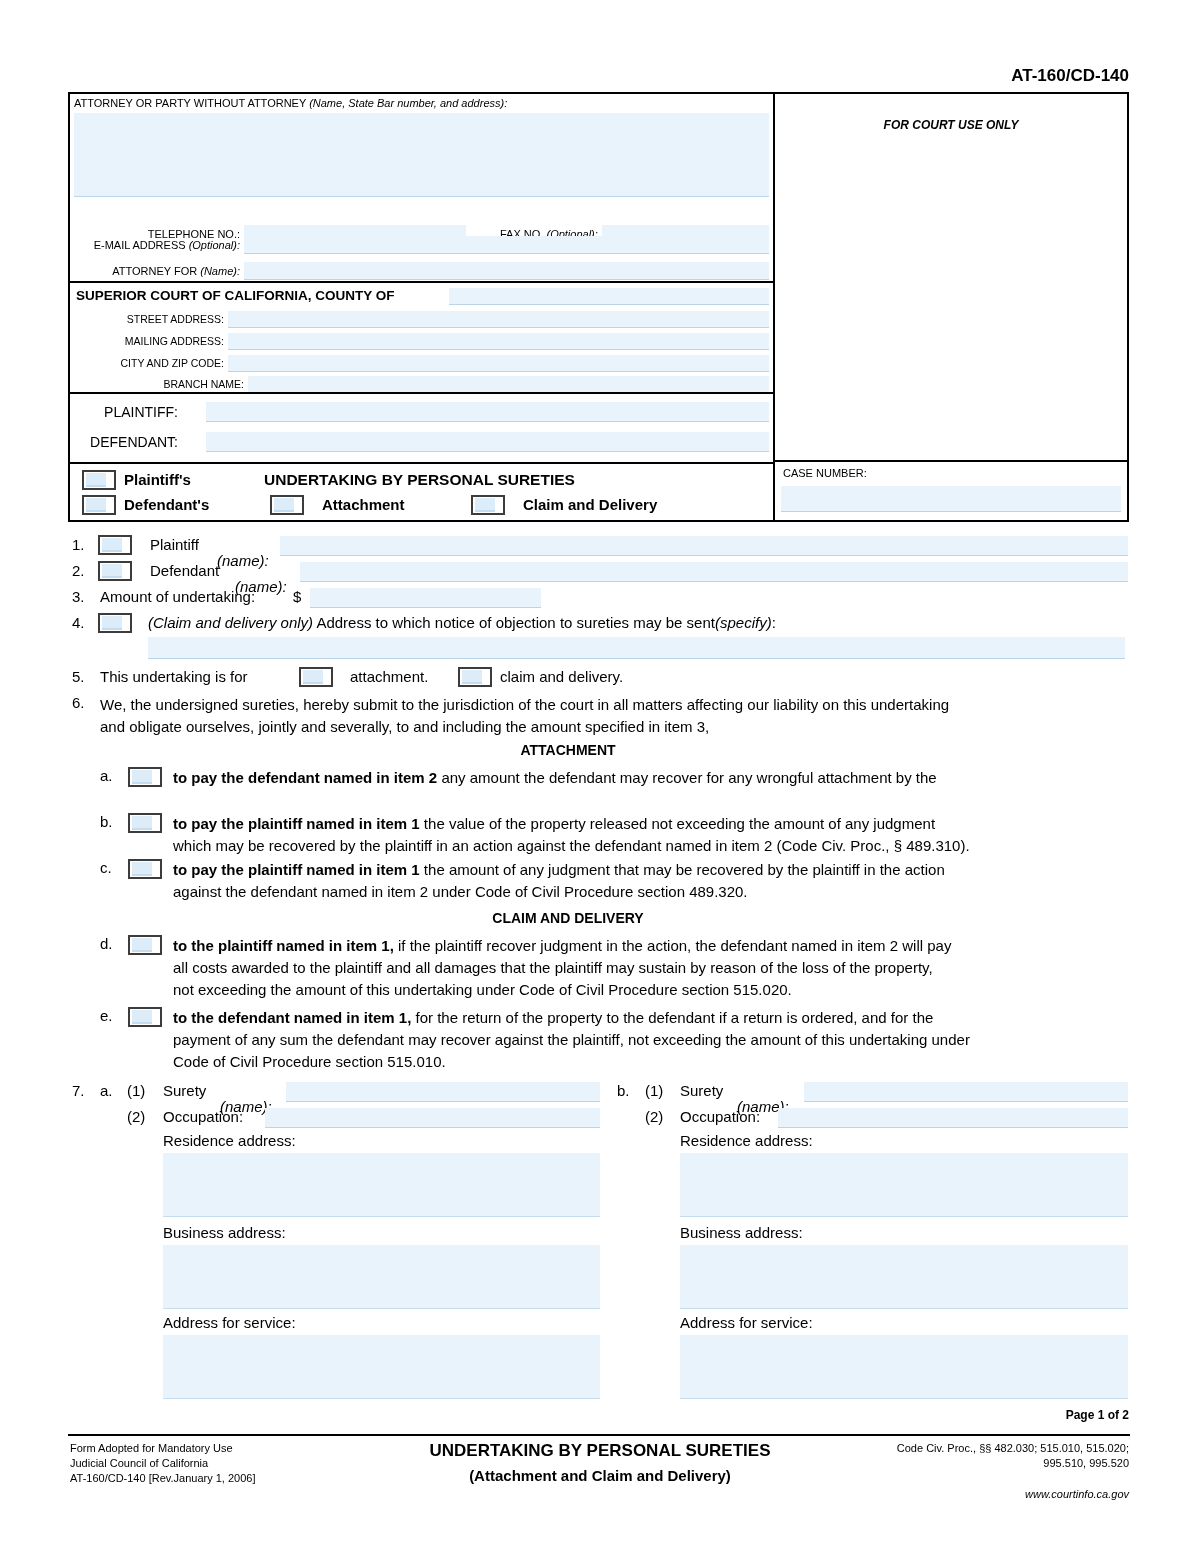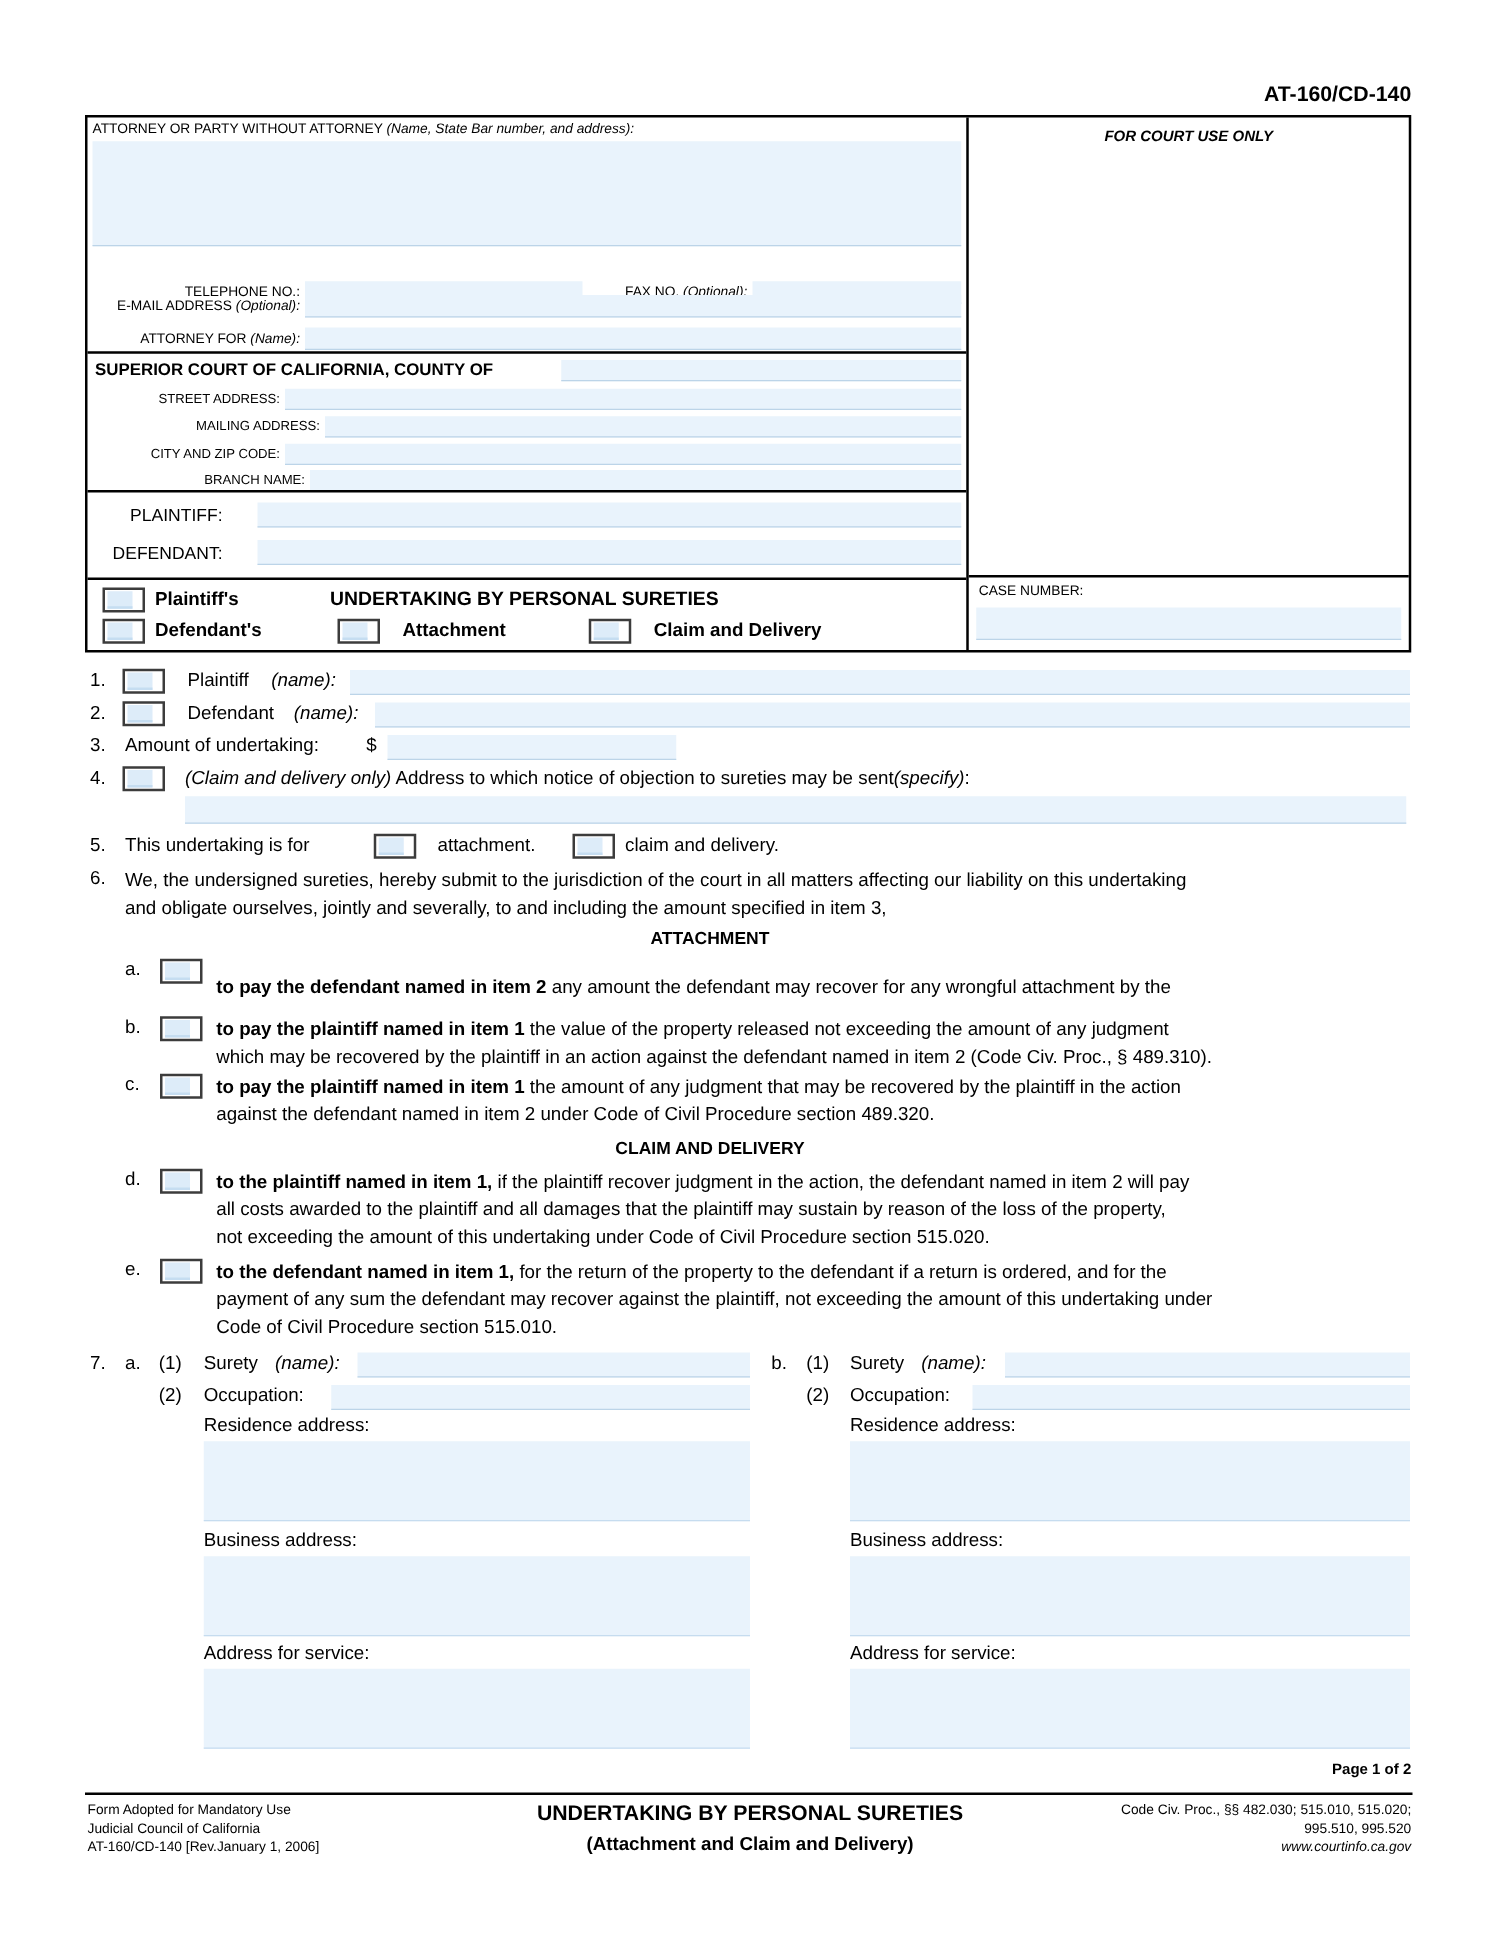--- a/index.html
+++ b/index.html
@@ -2,21 +2,21 @@
 <html><head>
 <meta charset="utf-8">
 <style>
   * { margin:0; padding:0; box-sizing:border-box; }
   html,body { background:#fff; }
   .page {
     position:relative; width:1200px; height:1553px; background:#fff;
     font-family:"Liberation Sans", sans-serif; color:#000; font-size:15px;
   }
   .abs { position:absolute; }
-  .it { font-style:italic; }
+  .it { font-style:italic;margin-top:16px; }
   .b { font-weight:bold; }
   
   .f { background:#e9f3fc; border-bottom:1px solid #bcd4e8; }
   .area { background:#e9f3fc; border-bottom:1px solid #c6dcef; }
   
   .cb { position:absolute; width:34px; height:20px; border:2px solid #3c3c3c; background:#fff; }
   .cb::after { content:""; position:absolute; left:2px; top:1px; bottom:1px; right:8px;
     background:#ddecf9; border-bottom:2px solid #c5ddf1; }
   
   .topbox { position:absolute; left:68px; top:92px; width:1061px; height:430px;
@@ -72,21 +72,21 @@
       </div>
 
       <div class="sec court-sec">
         <div class="abs b" style="left:6px; top:5px; font-size:13.5px;">SUPERIOR COURT OF CALIFORNIA, COUNTY OF</div>
         <div class="abs f" style="left:379px; right:4px; top:5px; height:17px;"></div>
         <div class="row" style="top:27px; height:18px;">
           <span class="rlabel addr-label" style="width:158px;">STREET ADDRESS:</span>
           <div class="f" style="flex:1; height:17px;"></div>
         </div>
         <div class="row" style="top:49px; height:18px;">
-          <span class="rlabel addr-label" style="width:190px;">MAILING ADDRESS:</span>
+          <span class="rlabel addr-label" style="width:158px;">MAILING ADDRESS:</span>
           <div class="f" style="flex:1; height:17px;"></div>
         </div>
         <div class="row" style="top:71px; height:18px;">
           <span class="rlabel addr-label" style="width:158px;">CITY AND ZIP CODE:</span>
           <div class="f" style="flex:1; height:17px;"></div>
         </div>
         <div class="row" style="top:92px; height:18px;">
           <span class="rlabel addr-label" style="width:158px;margin-left:20px;">BRANCH NAME:</span>
           <div class="f" style="flex:1; height:17px;"></div>
         </div>
@@ -174,21 +174,21 @@
       <div class="line">We, the undersigned sureties, hereby submit to the jurisdiction of the court in all matters affecting our liability on this undertaking</div>
       <div class="line">and obligate ourselves, jointly and severally, to and including the amount specified in item 3,</div>
     </div>
   </div>
 
   <div class="abs b" style="left:68px; top:742px; width:1000px; text-align:center; font-size:14px;">ATTACHMENT</div>
 
   <div class="abs" style="left:68px; top:767px; width:1062px;">
     <span class="abs" style="left:32px;">a.</span>
     <div class="cb" style="left:60px; top:0;"></div>
-    <div class="abs" style="left:105px; top:12px; width:955px;">
+    <div class="abs" style="left:105px; top:0; width:955px;">
       <div class="line"><b>to pay the defendant named in item 2</b><span> any amount the defendant may recover for any wrongful attachment by the</span></div>
     </div>
   </div>
 
   <div class="abs" style="left:68px; top:813px; width:1062px;">
     <span class="abs" style="left:32px;">b.</span>
     <div class="cb" style="left:60px; top:0;"></div>
     <div class="abs" style="left:105px; top:0; width:975px;">
       <div class="line"><b>to pay the plaintiff named in item 1</b><span> the value of the property released not exceeding the amount of any judgment</span></div>
       <div class="line">which may be recovered by the plaintiff in an action against the defendant named in item 2 (Code Civ. Proc., § 489.310).</div>

